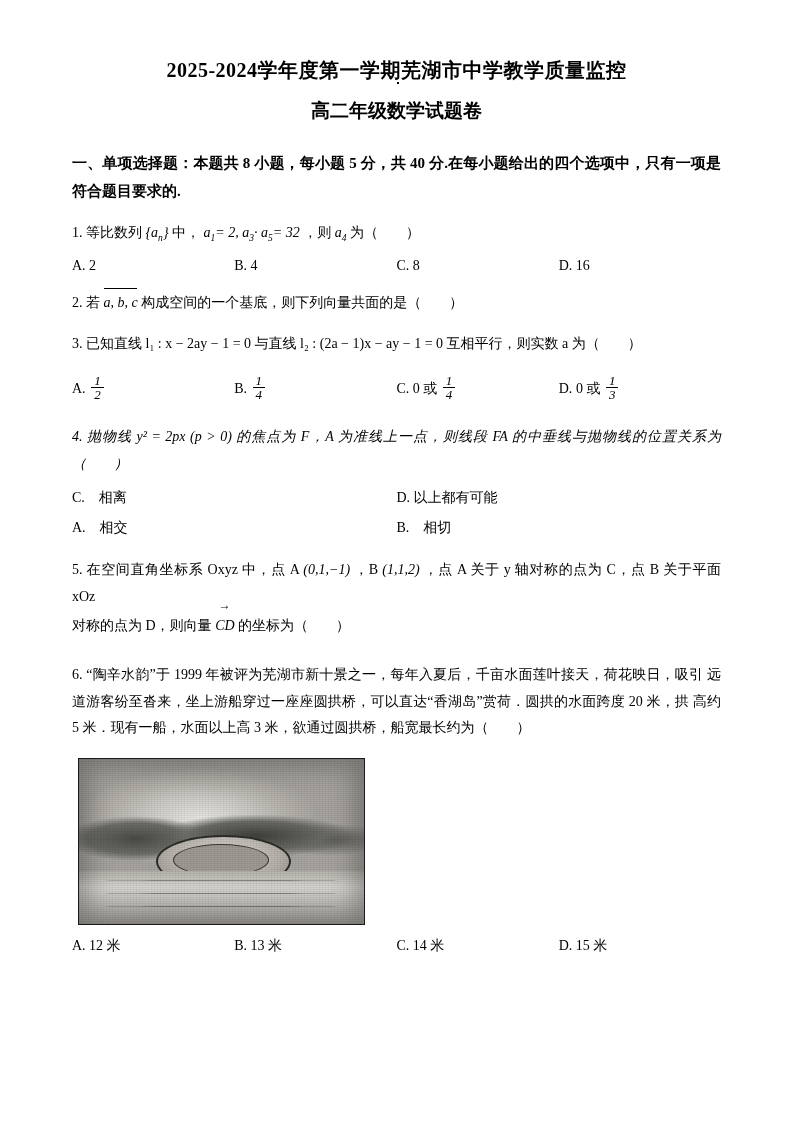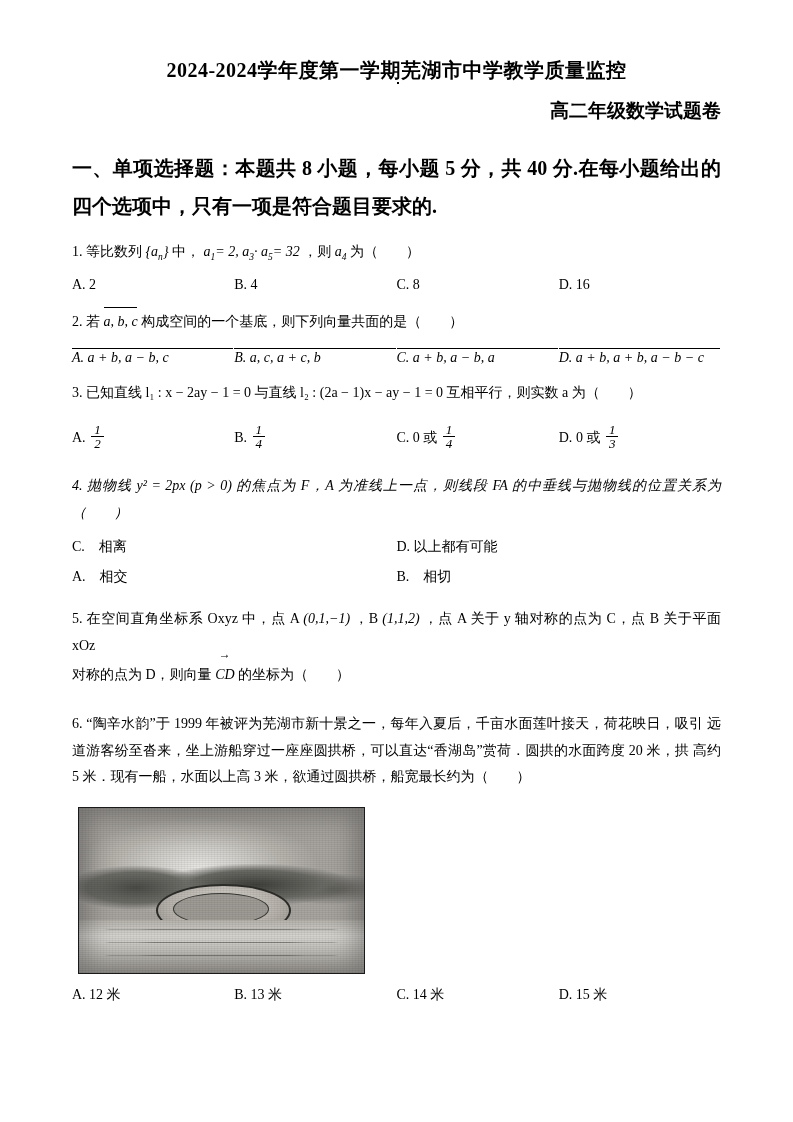--- a/index.html
+++ b/index.html
@@ -24,28 +24,28 @@
   }
   .title1 {
     text-align: center;
     font-weight: bold;
     font-size: 20px;
     letter-spacing: 0.5px;
     margin-top: 56px;
     line-height: 1.4;
   }
   .title2 {
-    text-align: right;
+    text-align: center;
     font-weight: bold;
     font-size: 19px;
     margin-top: 14px;
     line-height: 1.4;
   }
   .section-head {
-    font-size: 20px;
+    font-size: 15px;
     margin-top: 24px;
     line-height: 1.9;
     text-align: justify;
   }
   .section-head b { font-weight: bold; }
   .q {
     font-size: 14px;
     line-height: 1.9;
     margin-top: 14px;
     text-align: justify;
@@ -193,21 +193,21 @@
     background: #000;
   }
 </style>
 </head>
 <body>
 
 <div class="page">
 
   <div class="dot-top"></div>
 
-  <div class="title1">2024-2024学年度第一学期芜湖市中学教学质量监控</div>
+  <div class="title1">2025-2024学年度第一学期芜湖市中学教学质量监控</div>
   <div class="title2">高二年级数学试题卷</div>
 
   <div class="section-head">
     <b>一、单项选择题：</b><b>本题共 8 小题，每小题 5 分，共 40 分.在每小题给出的四个选项中，只有一项是符合题目要求的.</b>
   </div>
 
   <div class="q">
     <span>1.</span>
     <span>等比数列</span>
     <span class="mathi"><span>{a</span><sub>n</sub><span>}</span></span>
@@ -223,26 +223,20 @@
     <div>B. 4</div>
     <div>C. 8</div>
     <div>D. 16</div>
   </div>
 
   <div class="q">
     <span>2.</span>
     <span>若</span>
     <span class="mathi vecline">a, b, c</span>
     <span>构成空间的一个基底，则下列向量共面的是（　　）</span>
-  </div>
-  <div class="opts">
-    <div class="mathi vecline">A. a + b, a − b, c</div>
-    <div class="mathi vecline">B. a, c, a + c, b</div>
-    <div class="mathi vecline">C. a + b, a − b, a</div>
-    <div class="mathi vecline">D. a + b, a + b, a − b − c</div>
   </div>
 
   <div class="q">
     <span>3.</span>
     <span>已知直线 l₁ : x − 2ay − 1 = 0 与直线 l₂ : (2a − 1)x − ay − 1 = 0 互相平行，则实数 a 为（　　）</span>
   </div>
   <div class="opts tall">
     <div>
       <span>A.</span>
       <span class="frac">

